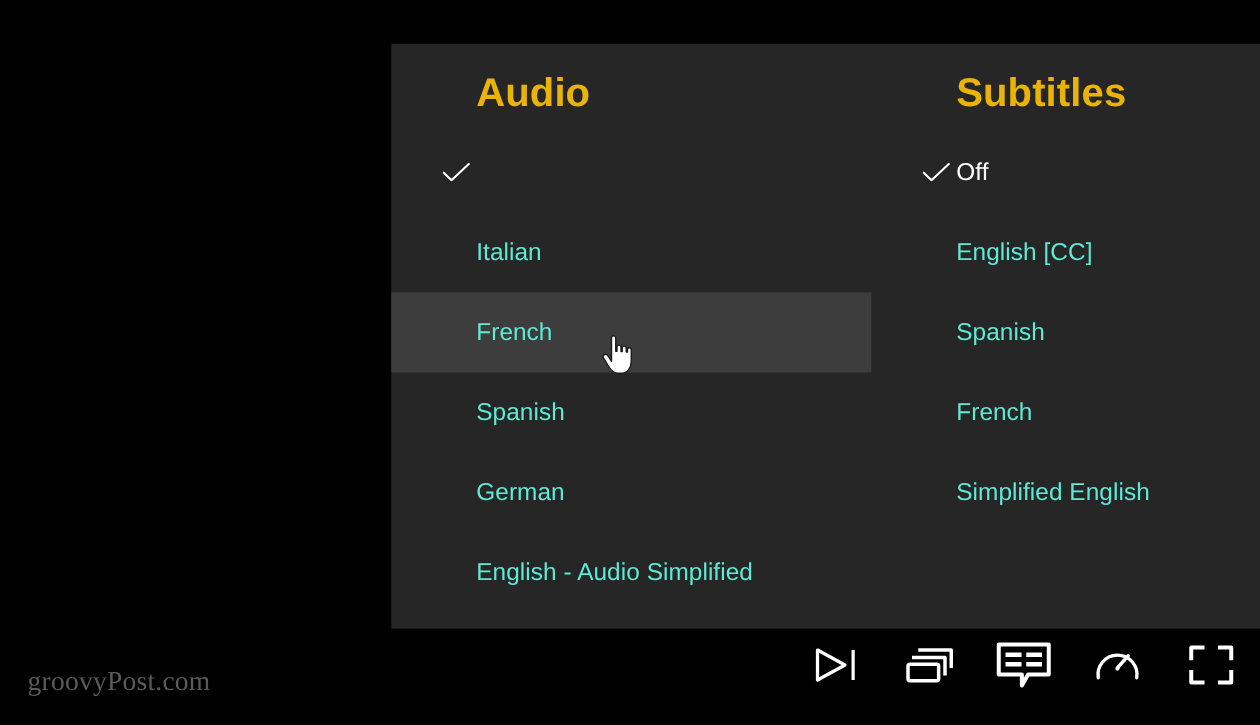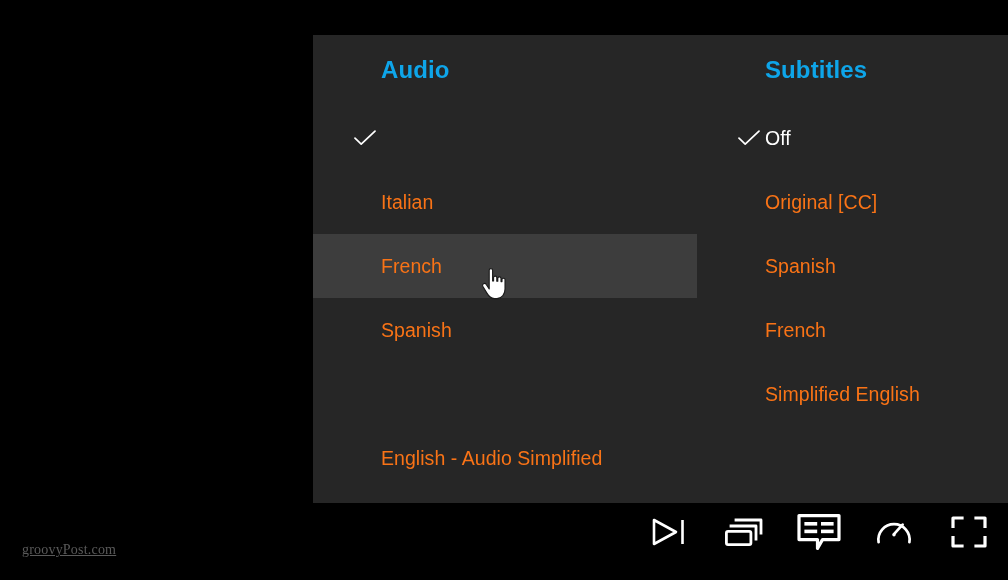--- a/index.html
+++ b/index.html
@@ -44,23 +44,23 @@
   #audio-column {
     width: 384px;
   }
   #subtitles-column {
     width: 311px;
   }
 
   .column-heading {
     position: absolute;
     top: 21px;
-    font-size: 24px;
+    font-size: 32px;
     font-weight: bold;
-    color: #0ea5e9;
+    color: #eab308;
     letter-spacing: 0.1px;
     white-space: nowrap;
   }
   #audio-column .column-heading { left: 68px; }
   #subtitles-column .column-heading { left: 68px; }
 
   .option-list {
     position: absolute;
     top: 71px;
     left: 0;
@@ -89,21 +89,21 @@
     height: 24px;
     display: flex;
     align-items: center;
     justify-content: center;
   }
   .check-slot svg { display: block; }
 
   .option-label {
     padding-left: 68px;
     font-size: 19.5px;
-    color: #f97316;
+    color: #5eead4;
     white-space: nowrap;
     letter-spacing: 0.05px;
   }
   .option-row.is-selected .option-label {
     color: #ffffff;
   }
 
   
   #mouse-cursor {
     position: absolute;
@@ -141,25 +141,24 @@
     cursor: pointer;
   }
   .control-icon svg { display: block; }
 
   
   #watermark {
     position: absolute;
     left: 22px;
     bottom: 22px;
     font-family: "Liberation Serif", serif;
-    font-size: 14px;
+    font-size: 22px;
     color: #5a5a5a;
     letter-spacing: 0.2px;
     user-select: none;
-    text-decoration: underline;
   }
 </style>
 </head>
 <body>
 
 <div id="video-stage">
 
   <div id="settings-panel">
 
     <div class="panel-column" id="audio-column">
@@ -185,20 +184,21 @@
           <span class="option-label">French</span>
         </li>
 
         <li class="option-row">
           <span class="check-slot"></span>
           <span class="option-label">Spanish</span>
         </li>
 
         <li class="option-row">
           <span class="check-slot"></span>
+          <span class="option-label">German</span>
         </li>
 
         <li class="option-row">
           <span class="check-slot"></span>
           <span class="option-label">English - Audio Simplified</span>
         </li>
 
       </ul>
     </div>
 
@@ -211,21 +211,21 @@
           <span class="check-slot">
             <svg width="22" height="16" viewBox="0 0 22 16" fill="none">
               <path d="M1 8.2 L7.2 14.2 L21 1.2" stroke="#ffffff" stroke-width="1.7" stroke-linecap="round" stroke-linejoin="round"></path>
             </svg>
           </span>
           <span class="option-label">Off</span>
         </li>
 
         <li class="option-row">
           <span class="check-slot"></span>
-          <span class="option-label">Original [CC]</span>
+          <span class="option-label">English [CC]</span>
         </li>
 
         <li class="option-row">
           <span class="check-slot"></span>
           <span class="option-label">Spanish</span>
         </li>
 
         <li class="option-row">
           <span class="check-slot"></span>
           <span class="option-label">French</span>

